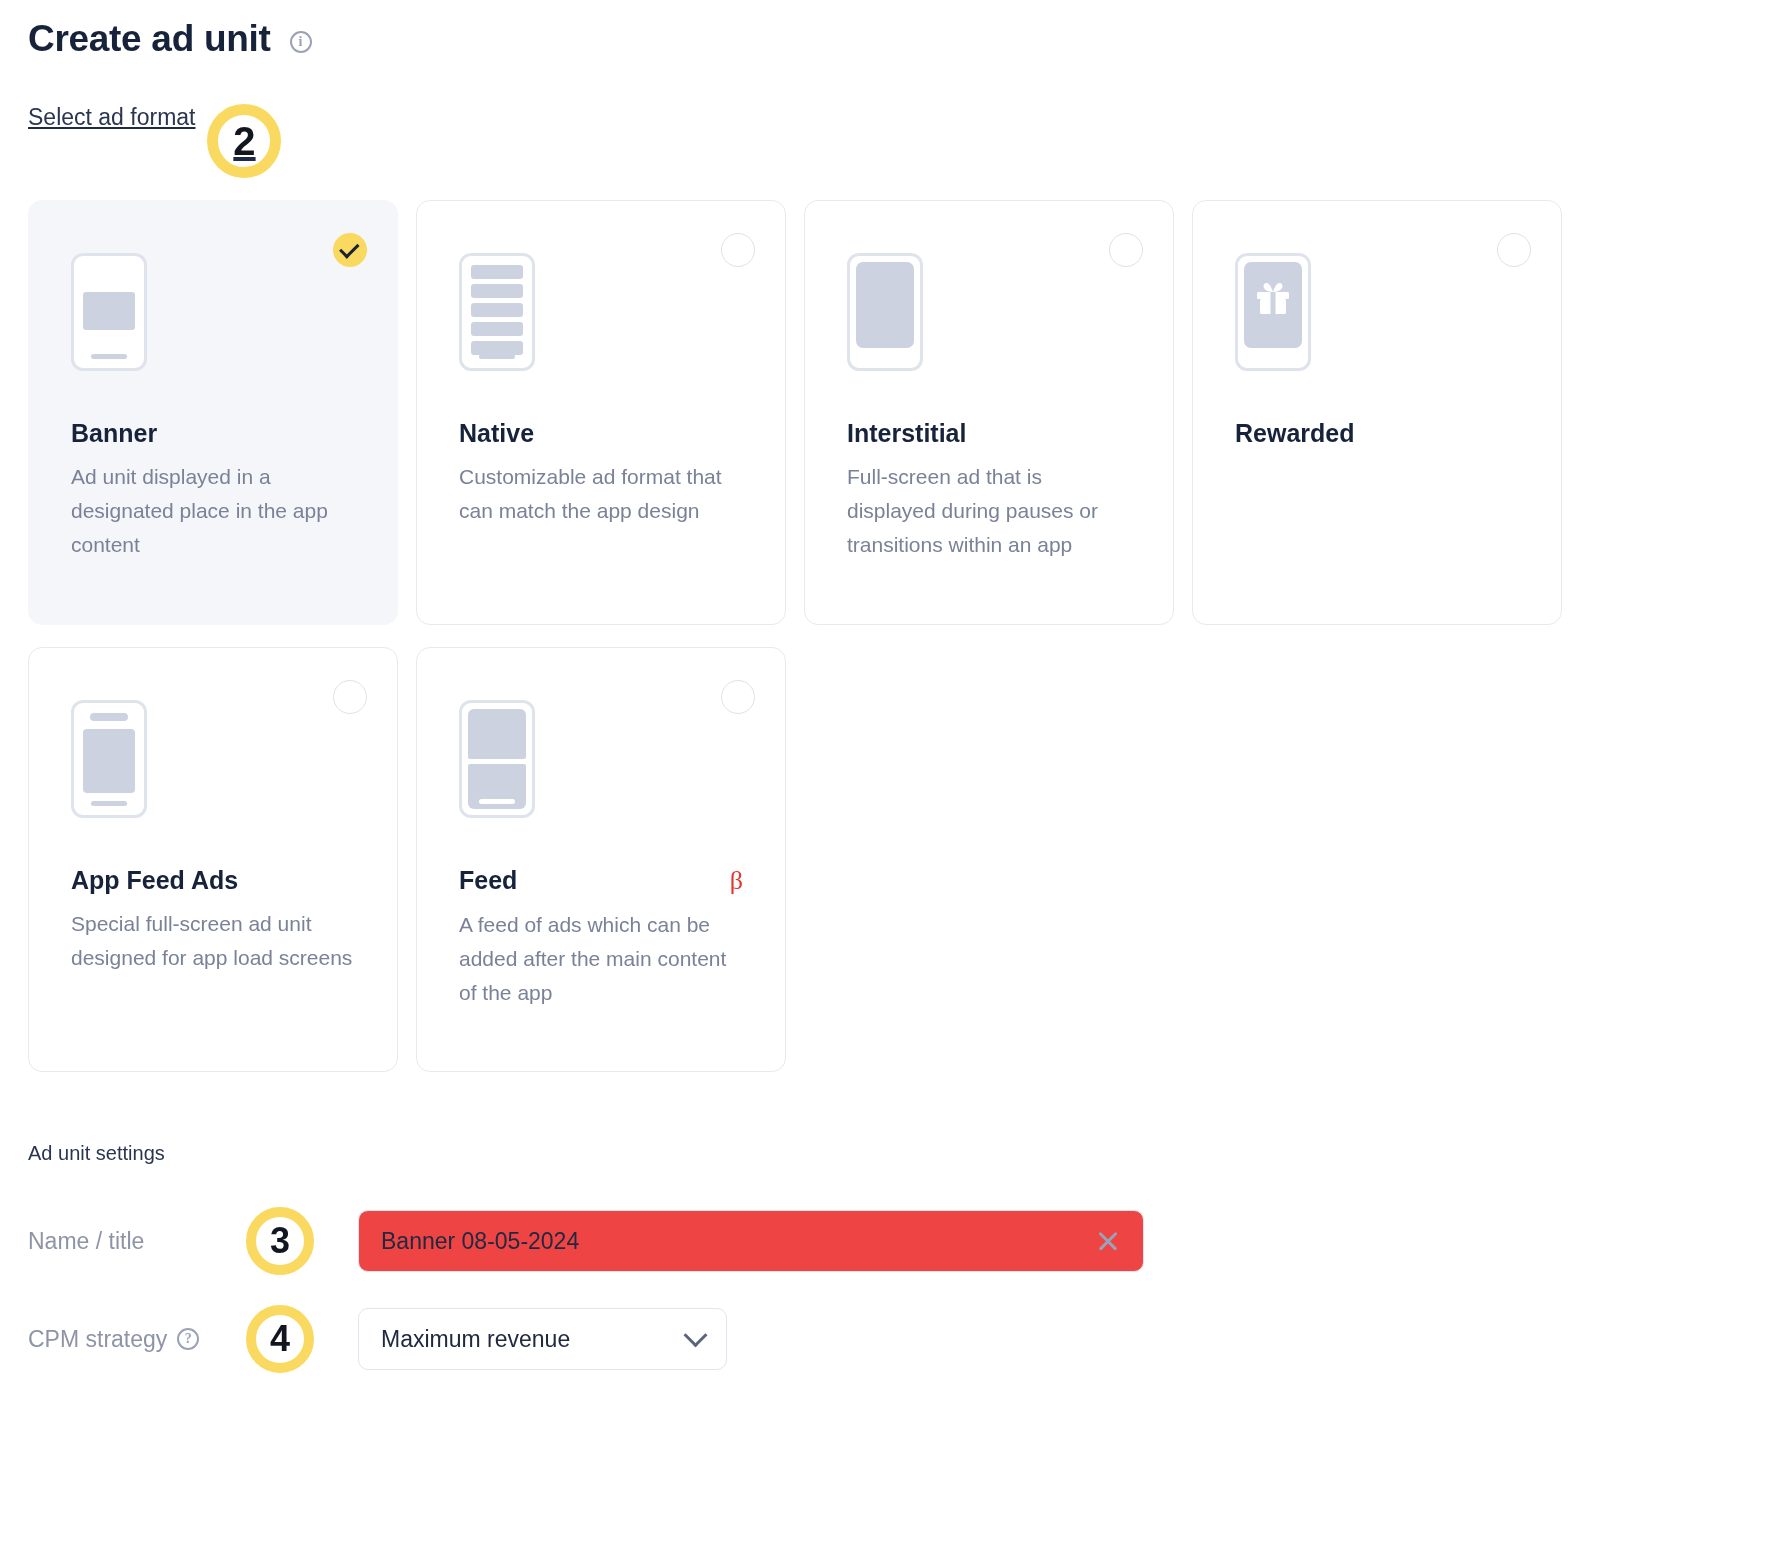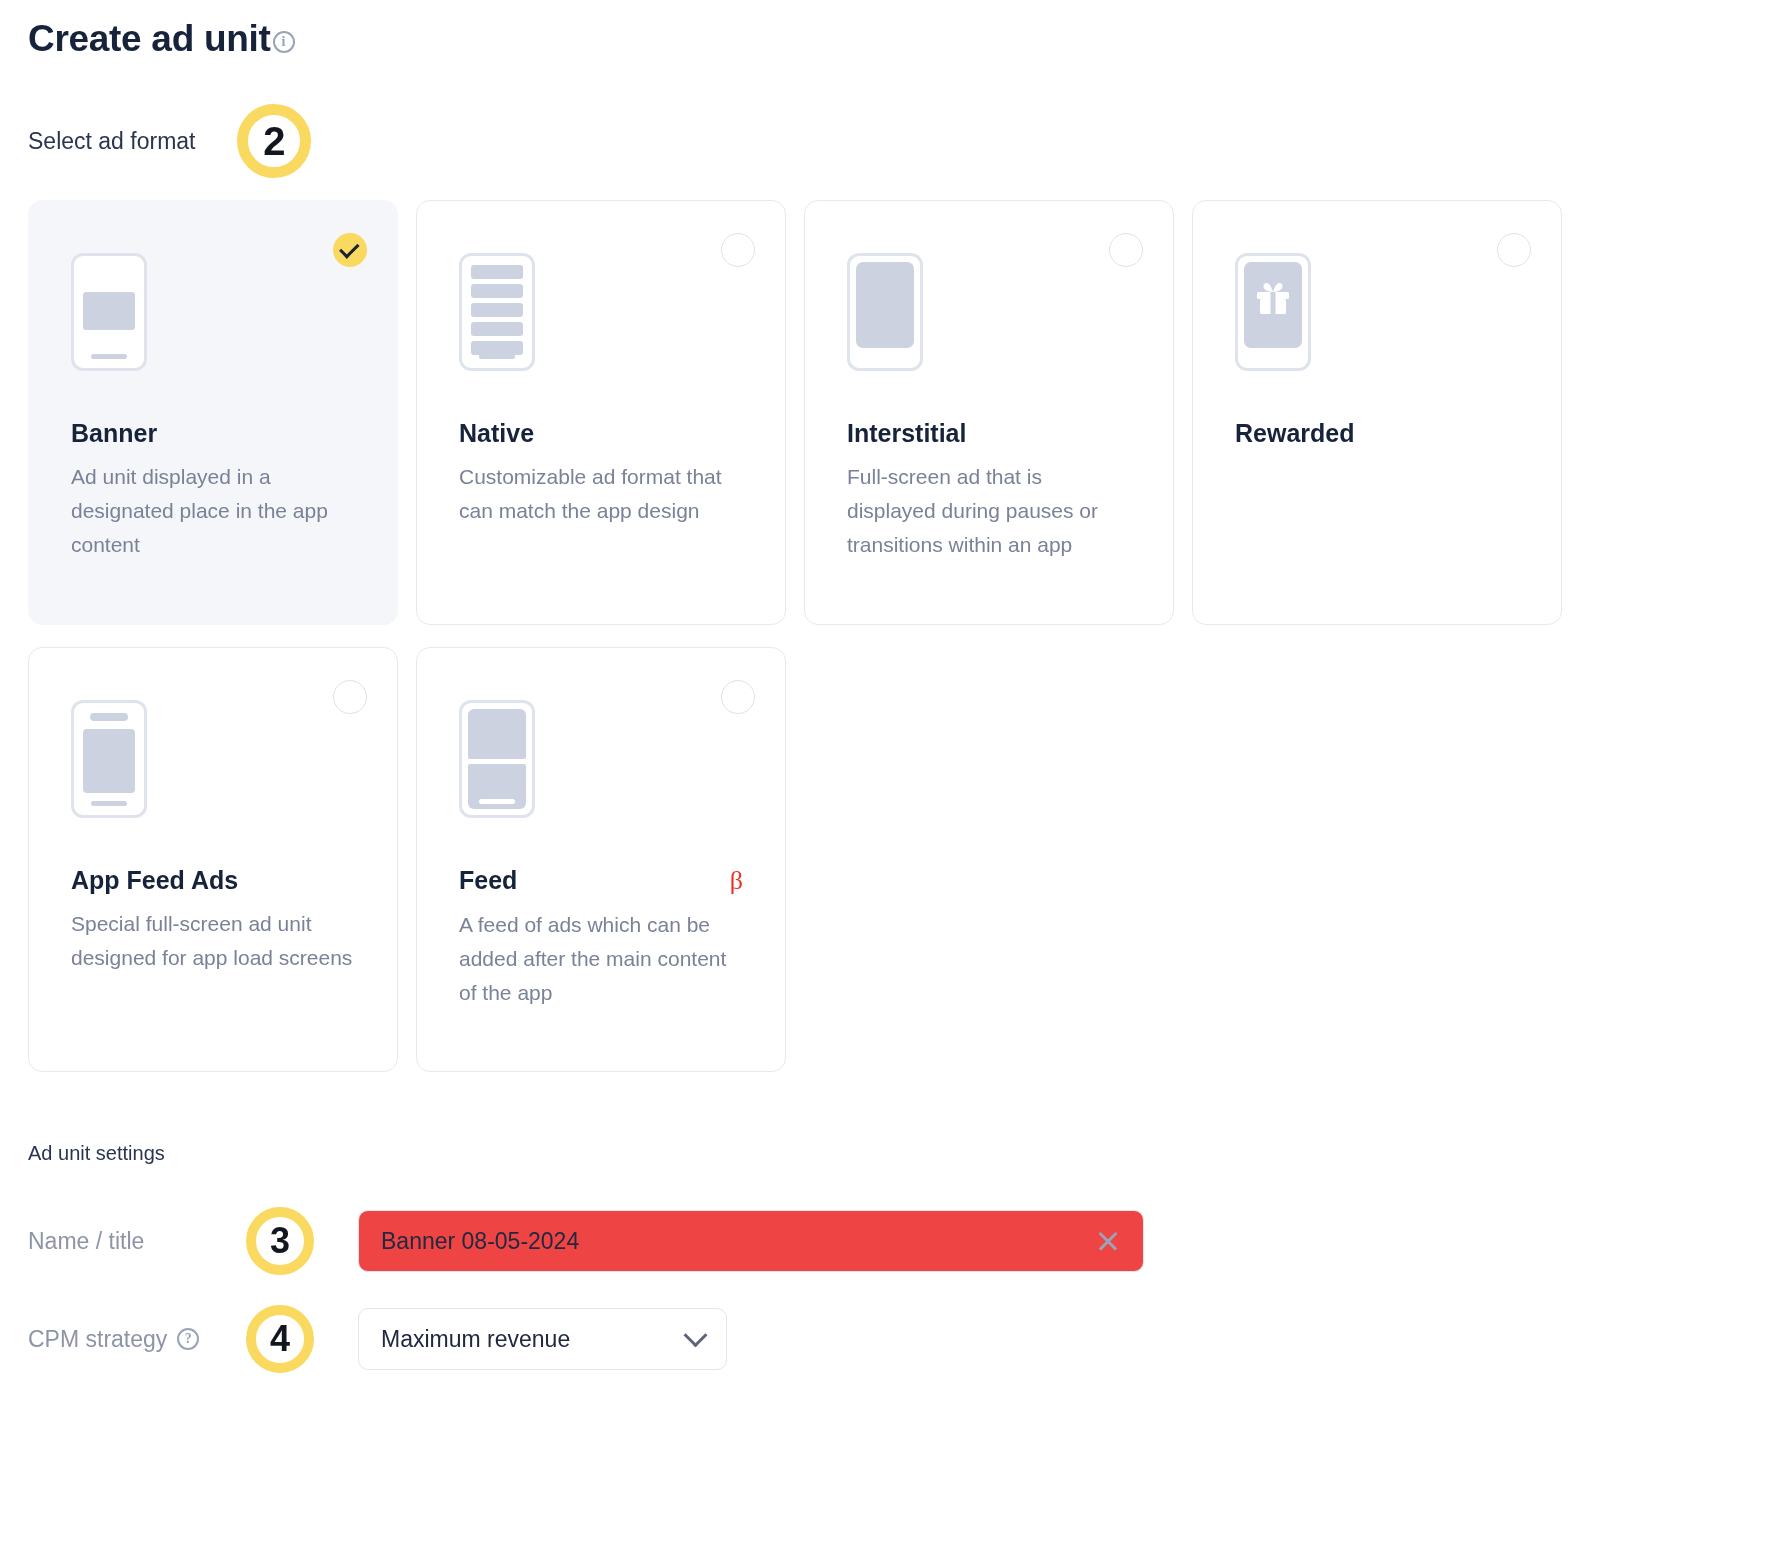--- a/index.html
+++ b/index.html
@@ -12,21 +12,21 @@
     color: #1f2a44;
     overflow: hidden;
   }
 
   .page { padding: 18px 28px 0 28px; }
 
   
   .page-header {
     display: flex;
     align-items: center;
-    gap: 2px;
+    gap: 19px;
     margin-bottom: 44px;
   }
   .page-title {
     font-size: 37px;
     font-weight: bold;
     color: #17223b;
     letter-spacing: -0.3px;
   }
   .info-icon {
     width: 22px; height: 22px;
@@ -35,23 +35,23 @@
     display: flex; align-items: center; justify-content: center;
     font-size: 14px; font-weight: bold;
     color: #9aa3b5;
     font-family: "Liberation Serif", serif;
     margin-top: 6px;
   }
 
   
   .section-row {
     display: flex;
-    align-items: center;
-    gap: 42px;
+    gap: 12px;
     margin-bottom: 22px;
+    text-decoration: underline;
   }
   .section-label {
     font-size: 23px;
     color: #2a3550;
   }
   .settings-label {
     font-size: 20px;
     color: #2a3550;
     margin-bottom: 42px;
   }

